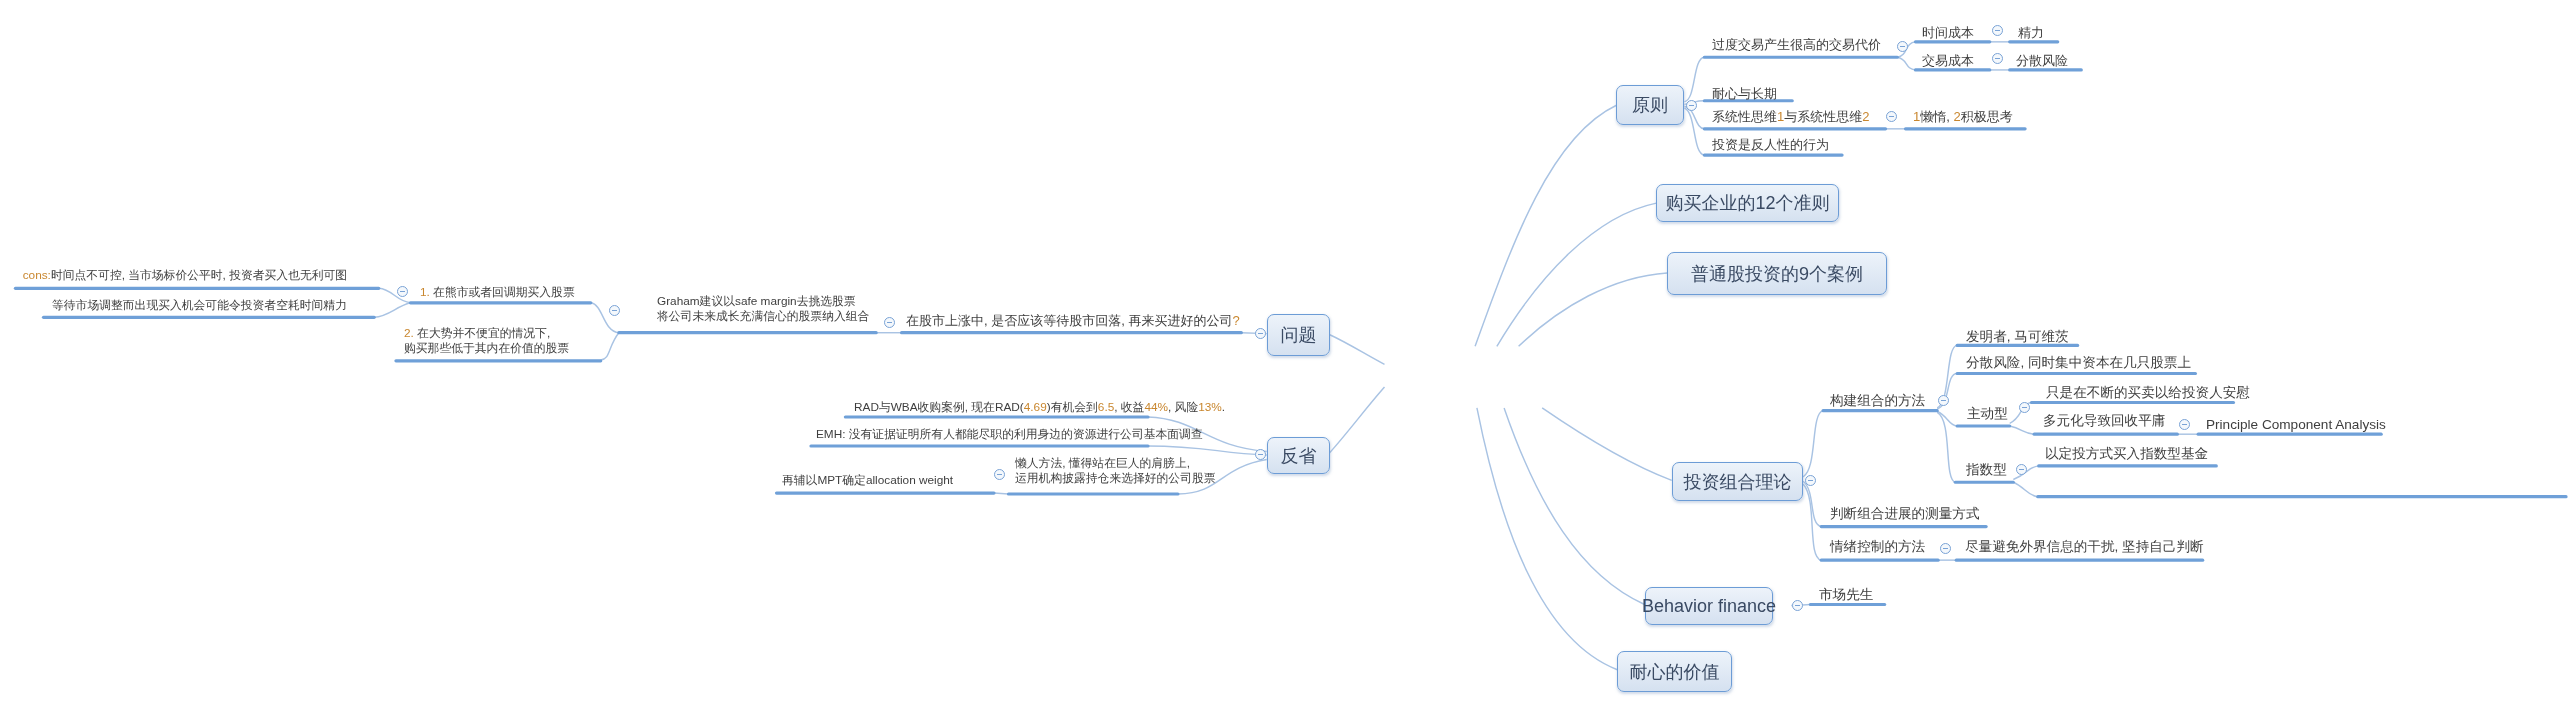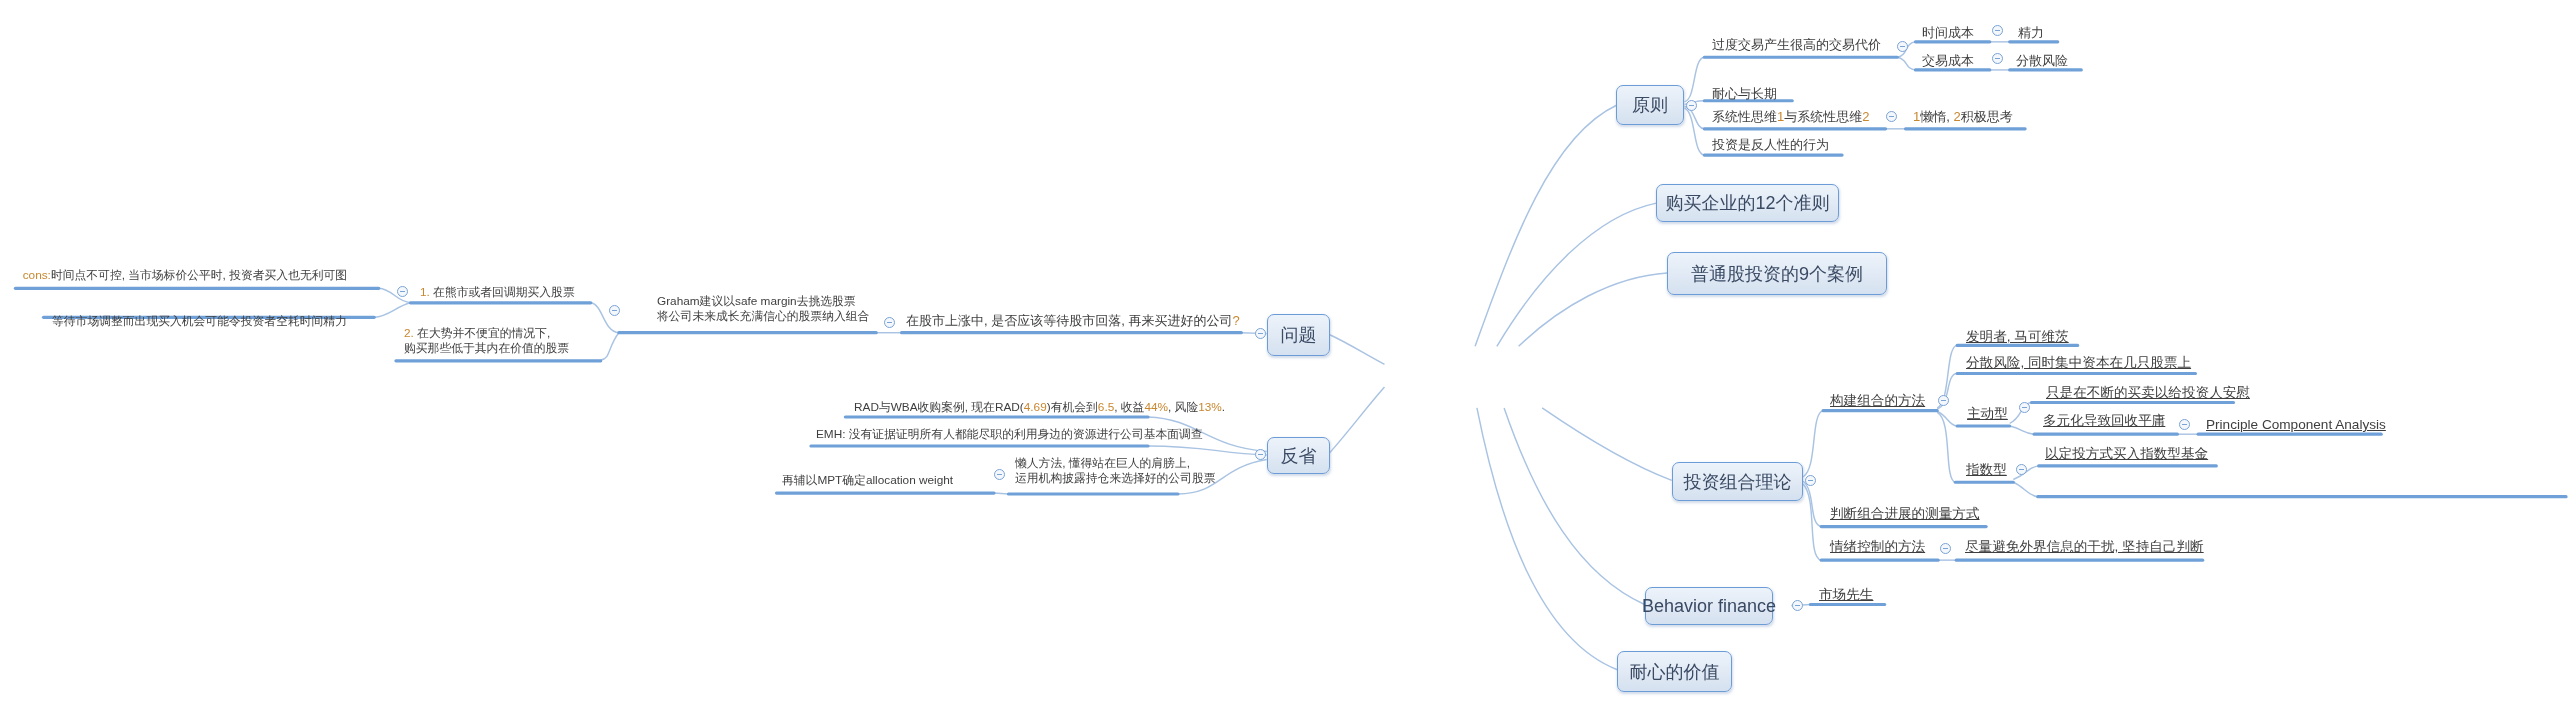--- a/index.html
+++ b/index.html
@@ -1,21 +1,21 @@
 <!DOCTYPE html>
 <html style="font-size:14.5px"><head>
 <meta charset="utf-8">
 <style>
   html,body{margin:0;padding:0;background:#ffffff;overflow:hidden;}
   .canvas{position:relative;width:2576px;height:708px;background:#ffffff;
           font-family:"Liberation Sans",sans-serif;}
   svg{position:absolute;left:0;top:0;}
   .t{position:absolute;font-size:13px;line-height:15.4px;color:#3E3E3E;white-space:nowrap;}
   .t13{font-size:11.8px;}
-  .t15{font-size:13.6px;text-decoration:underline;}
+  .t15{font-size:13.6px;}
   .num{color:#C9872F;}
   .node{position:absolute;box-sizing:border-box;border:1.8px solid #6C9CD6;border-radius:7px;
         background:linear-gradient(180deg,#edf3fa 0%,#d5e1f0 100%);
         display:flex;align-items:center;justify-content:center;
         color:#3A4A63;font-size:18px;white-space:nowrap;
         box-shadow:0.9px 1.8px 2.7px rgba(120,150,190,.35);}
   .node.central{border:3.6px solid #4A7CC4;border-radius:12.7px;font-size:25px;font-weight:bold;
         color:#2E4C78;font-family:"Liberation Serif",serif;
         background:linear-gradient(180deg,#eaf1f9 0%,#d3e0f1 100%);}
   .collapse{position:absolute;width:11px;height:11px;box-sizing:border-box;
@@ -128,21 +128,21 @@
   <div class="t" style="left:1913px;top:109px"><span class="num">1</span><span>懒惰, </span><span class="num">2</span><span>积极思考</span></div>
   <div class="t" style="left:1712px;top:137px">投资是反人性的行为</div>
 
   <div class="t" style="left:906px;top:313px"><span>在股市上涨中, 是否应该等待股市回落, 再来买进好的公司</span><span class="num">?</span></div>
   <div class="t t13" style="left:657px;top:294px">
     <div>Graham建议以safe margin去挑选股票</div>
     <div>将公司未来成长充满信心的股票纳入组合</div>
   </div>
   <div class="t t13" style="left:420px;top:285px"><span class="num">1.</span><span> 在熊市或者回调期买入股票</span></div>
   <div class="t t13" style="left:22.7px;top:268px"><span class="num">cons:</span><span>时间点不可控, 当市场标价公平时, 投资者买入也无利可图</span></div>
-  <div class="t t13" style="left:52px;top:314px">等待市场调整而出现买入机会可能令投资者空耗时间精力</div>
+  <div class="t t13" style="left:52px;top:298px">等待市场调整而出现买入机会可能令投资者空耗时间精力</div>
   <div class="t t13" style="left:404px;top:326px">
     <div><span class="num">2.</span><span> 在大势并不便宜的情况下,</span></div>
     <div>购买那些低于其内在价值的股票</div>
   </div>
 
   <div class="t t13" style="left:854px;top:400px"><span>RAD与WBA收购案例, 现在RAD(</span><span class="num">4.69</span><span>)有机会到</span><span class="num">6.5</span><span>, 收益</span><span class="num">44%</span><span>, 风险</span><span class="num">13%</span><span>.</span></div>
   <div class="t t13" style="left:816px;top:427px">EMH: 没有证据证明所有人都能尽职的利用身边的资源进行公司基本面调查</div>
   <div class="t t13" style="left:1015px;top:456px">
     <div>懒人方法, 懂得站在巨人的肩膀上,</div>
     <div>运用机构披露持仓来选择好的公司股票</div>

